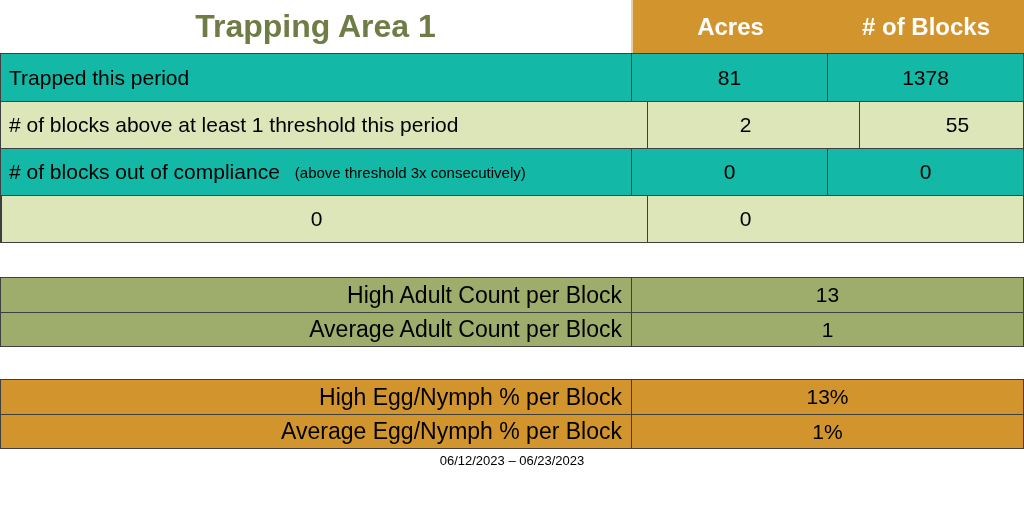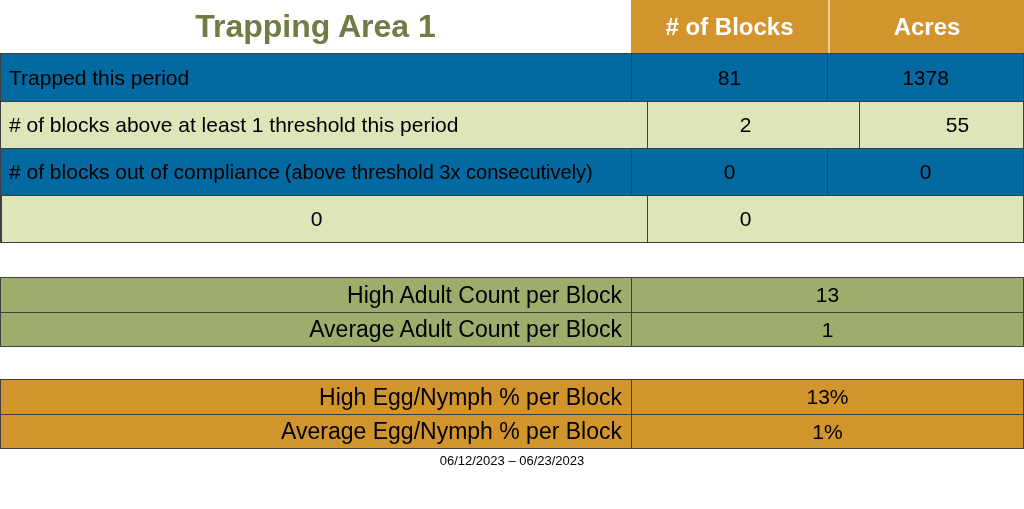--- a/index.html
+++ b/index.html
@@ -30,31 +30,31 @@
     display: flex; align-items: center; justify-content: center;
   }
   .hdr-cell.gap-left { border-left: 2px solid rgba(255,255,255,0.55); }
 
   
   .main-table { border: 1px solid #3F3F3F; width: 1024px; }
   .main-row {
     display: grid;
     grid-template-columns: 630px 196px 196px;
     height: 47px;
-    background: #0369a1;
+    background: #14b8a6;
   }
   .main-row + .main-row { border-top: 1px solid #3F3F3F; }
   .main-row.shaded { background: #DCE6B9; gap: 16px; }
   .cell-label {
     display: flex; align-items: center;
     padding-left: 8px;
     font-size: 21px;
     white-space: nowrap;
   }
-  .cell-label .note { font-size: 20px; margin-left: 5px; }
+  .cell-label .note { font-size: 15px; margin-left: 15px; }
   .cell-val {
     border-left: 1px solid #3F3F3F;
     display: flex; align-items: center; justify-content: center;
     font-size: 21px;
   }
 
   
   .summary-table { border: 1px solid #3F3F3F; width: 1024px; }
   .summary-table.adult { margin-top: 34px; background: #9EAC6C; }
   .summary-table.egg   { margin-top: 32px; background: #D2952E; }
@@ -84,22 +84,22 @@
     color: #000000;
   }
 </style>
 </head>
 <body>
 
 <div class="report">
 
   <div class="header-row">
     <div class="title-cell">Trapping Area 1</div>
+    <div class="hdr-cell gap-left">Acres</div>
     <div class="hdr-cell"># of Blocks</div>
-    <div class="hdr-cell gap-left">Acres</div>
   </div>
 
   <div class="main-table">
 
     <div class="main-row">
       <div class="cell-label">Trapped this period</div>
       <div class="cell-val">81</div>
       <div class="cell-val">1378</div>
     </div>
 

